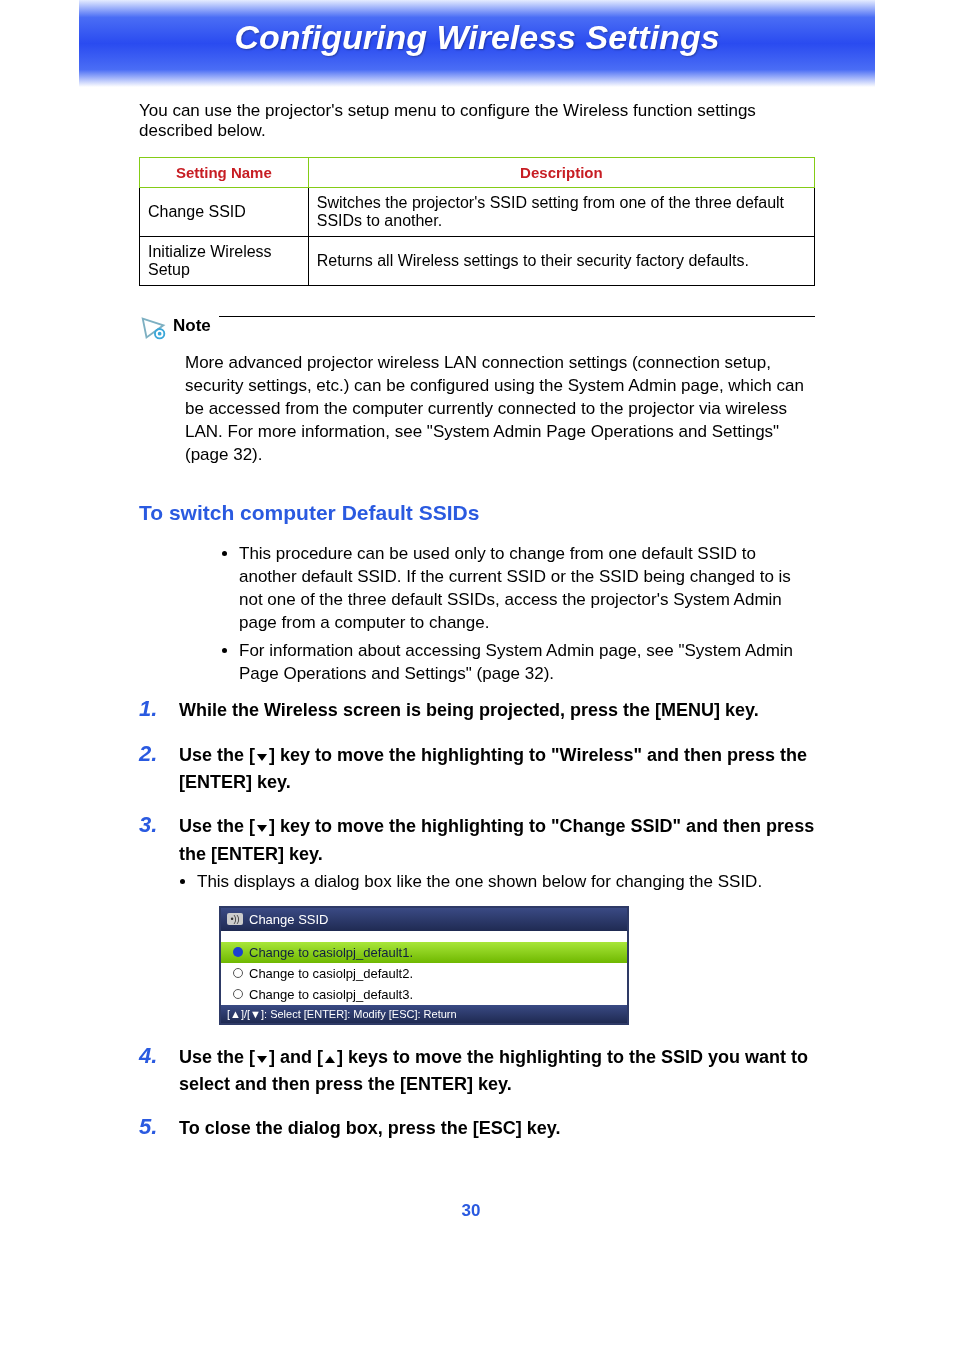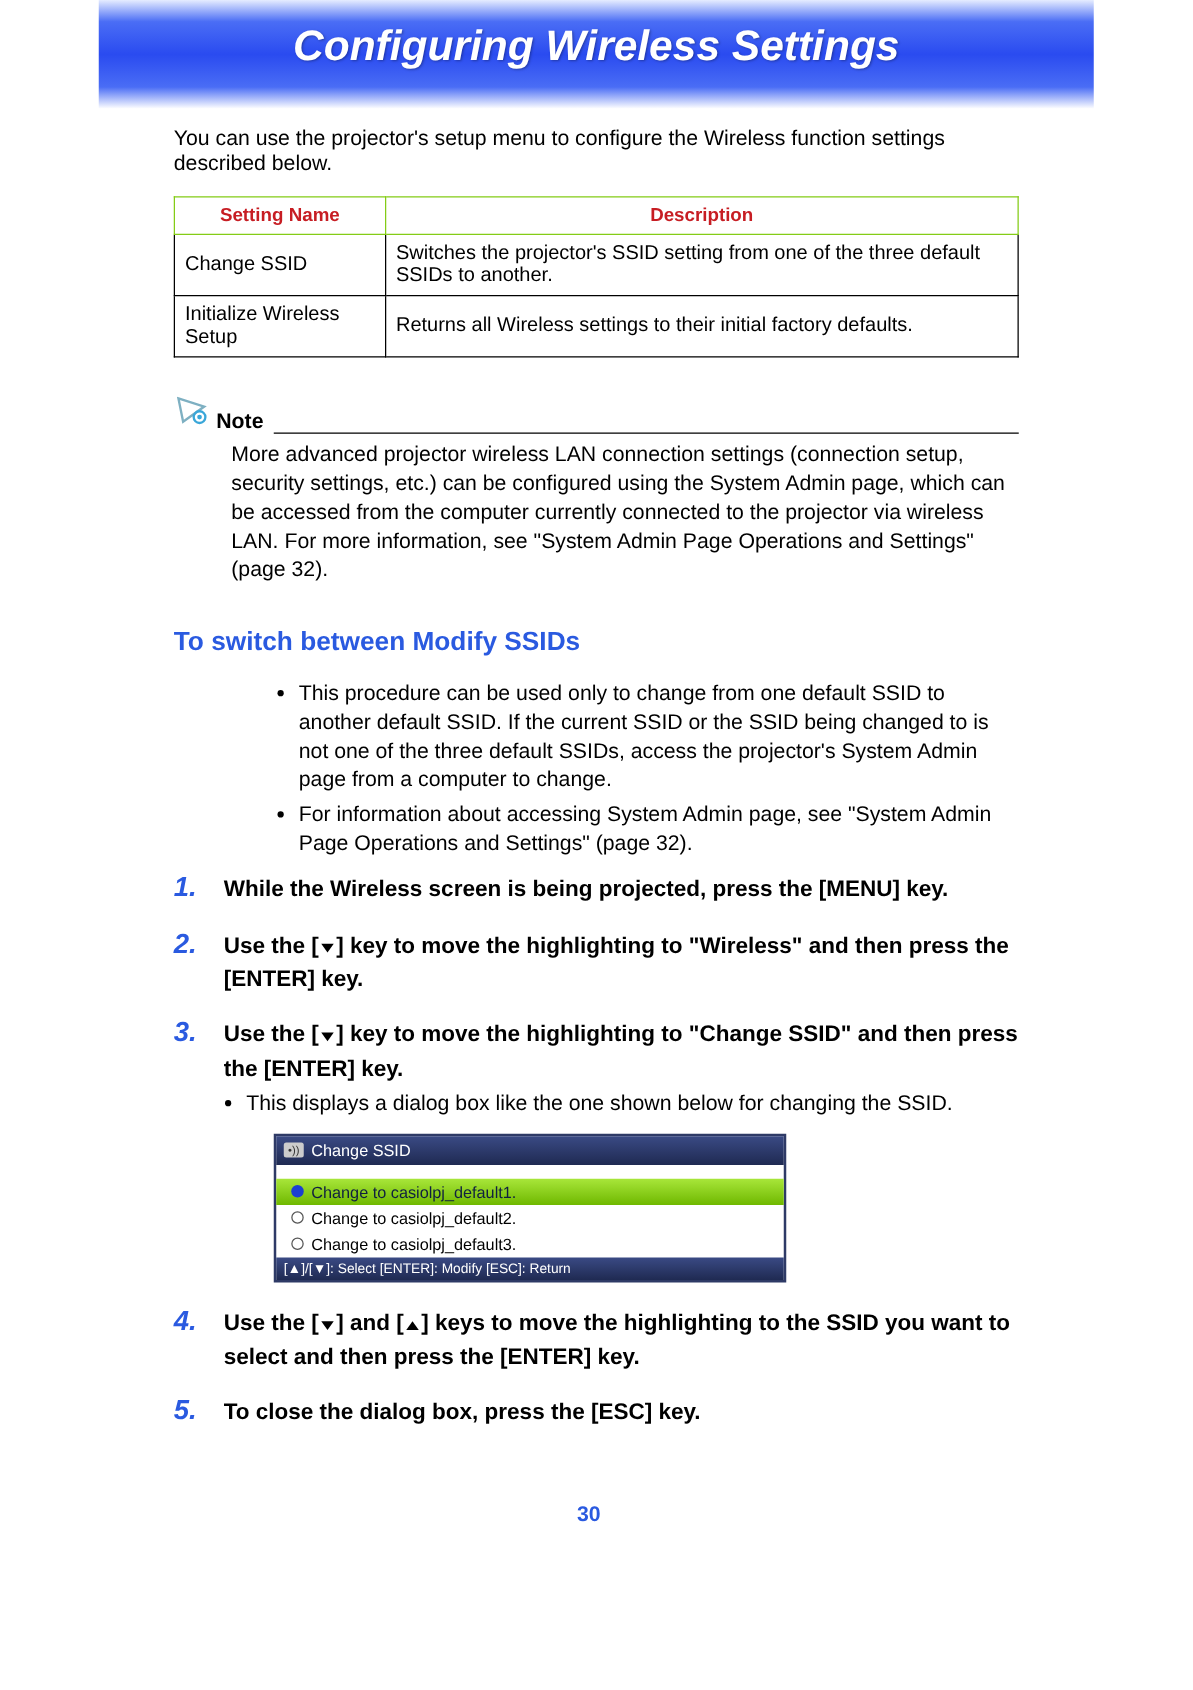--- a/index.html
+++ b/index.html
@@ -7,21 +7,21 @@
   .page { width: 796px; margin: 0 auto; position: relative; padding-bottom: 80px; }
   .banner { background: linear-gradient(#e5ecff 0%, #4a6df5 20%, #2a4bf0 50%, #4a6df5 80%, #fff 100%); padding: 18px 0 30px; text-align: center; }
   .banner-title { color: #fff; font-weight: bold; font-style: italic; font-size: 34px; text-shadow: 1px 1px 2px rgba(0,0,0,.3); }
   .content { padding: 0 60px; }
   .intro { font-size: 17px; margin: 14px 0 16px; }
   table.settings { width: 100%; border-collapse: collapse; }
   table.settings th { background: #fff; color: #c71d23; font-weight: bold; font-size: 15px; border: 1px solid #84cc16; padding: 6px 8px; }
   table.settings td { border: 1px solid #000; padding: 6px 8px; font-size: 16px; }
   table.settings td.name { width: 25%; }
   .callout { margin: 30px 0 10px 0; }
-  .callout-head { display: flex; align-items: flex-end; }
+  .callout-head { display: flex; align-items: flex-start; }
   .callout-icon { width: 34px; flex: 0 0 34px; }
   .callout-icon svg { width: 30px; height: 26px; }
   .callout-label { font-weight: bold; font-size: 17px; margin-right: 8px; }
   .note-color { color: #000; }
   .imp-color { color: #c71d23; }
   .callout-line { flex: 1; height: 1px; background: #000; }
   .callout-body { margin-left: 46px; font-size: 17px; line-height: 1.35; margin-top: 6px; }
   .callout-body ul { margin: 2px 0 0 0; padding-left: 18px; }
   .callout-body ul li { margin-bottom: 6px; margin-left: 36px; }
   h2.sect { color: #2a5ae0; font-weight: bold; font-size: 21px; margin: 34px 0 10px; }
@@ -61,41 +61,41 @@
           <th>Description</th>
         </tr>
       </thead>
       <tbody>
         <tr>
           <td class="name">Change SSID</td>
           <td>Switches the projector's SSID setting from one of the three default SSIDs to another.</td>
         </tr>
         <tr>
           <td class="name">Initialize Wireless Setup</td>
-          <td>Returns all Wireless settings to their initial factory defaults.</td>
+          <td>Returns all Wireless settings to their security factory defaults.</td>
         </tr>
       </tbody>
     </table>
 
     <div class="callout">
       <div class="callout-head">
         <span class="callout-icon">
           <svg viewBox="0 0 32 26">
               <path d="M4 2 L26 9 L8 22 Z" fill="none" stroke="#7eb0c2" stroke-width="2"></path>
               <circle cx="22" cy="18" r="5" fill="none" stroke="#3aa7d9" stroke-width="2"></circle>
               <circle cx="22" cy="18" r="2" fill="#3aa7d9"></circle>
             </svg>
         </span>
         <span class="callout-label note-color">Note</span>
         <span class="callout-line"></span>
       </div>
       <div class="callout-body">More advanced projector wireless LAN connection settings (connection setup, security settings, etc.) can be configured using the System Admin page, which can be accessed from the computer currently connected to the projector via wireless LAN. For more information, see "System Admin Page Operations and Settings" (page 32).</div>
     </div>
 
-    <h2 class="sect">To switch between Modify SSIDs</h2>
+    <h2 class="sect">To switch computer Default SSIDs</h2>
 
     <div class="callout" style="margin-top:18px">
       <div class="callout-body">
         <ul>
           <li>This procedure can be used only to change from one default SSID to another default SSID. If the current SSID or the SSID being changed to is not one of the three default SSIDs, access the projector's System Admin page from a computer to change.</li>
           <li>For information about accessing System Admin page, see "System Admin Page Operations and Settings" (page 32).</li>
         </ul>
       </div>
     </div>
 

